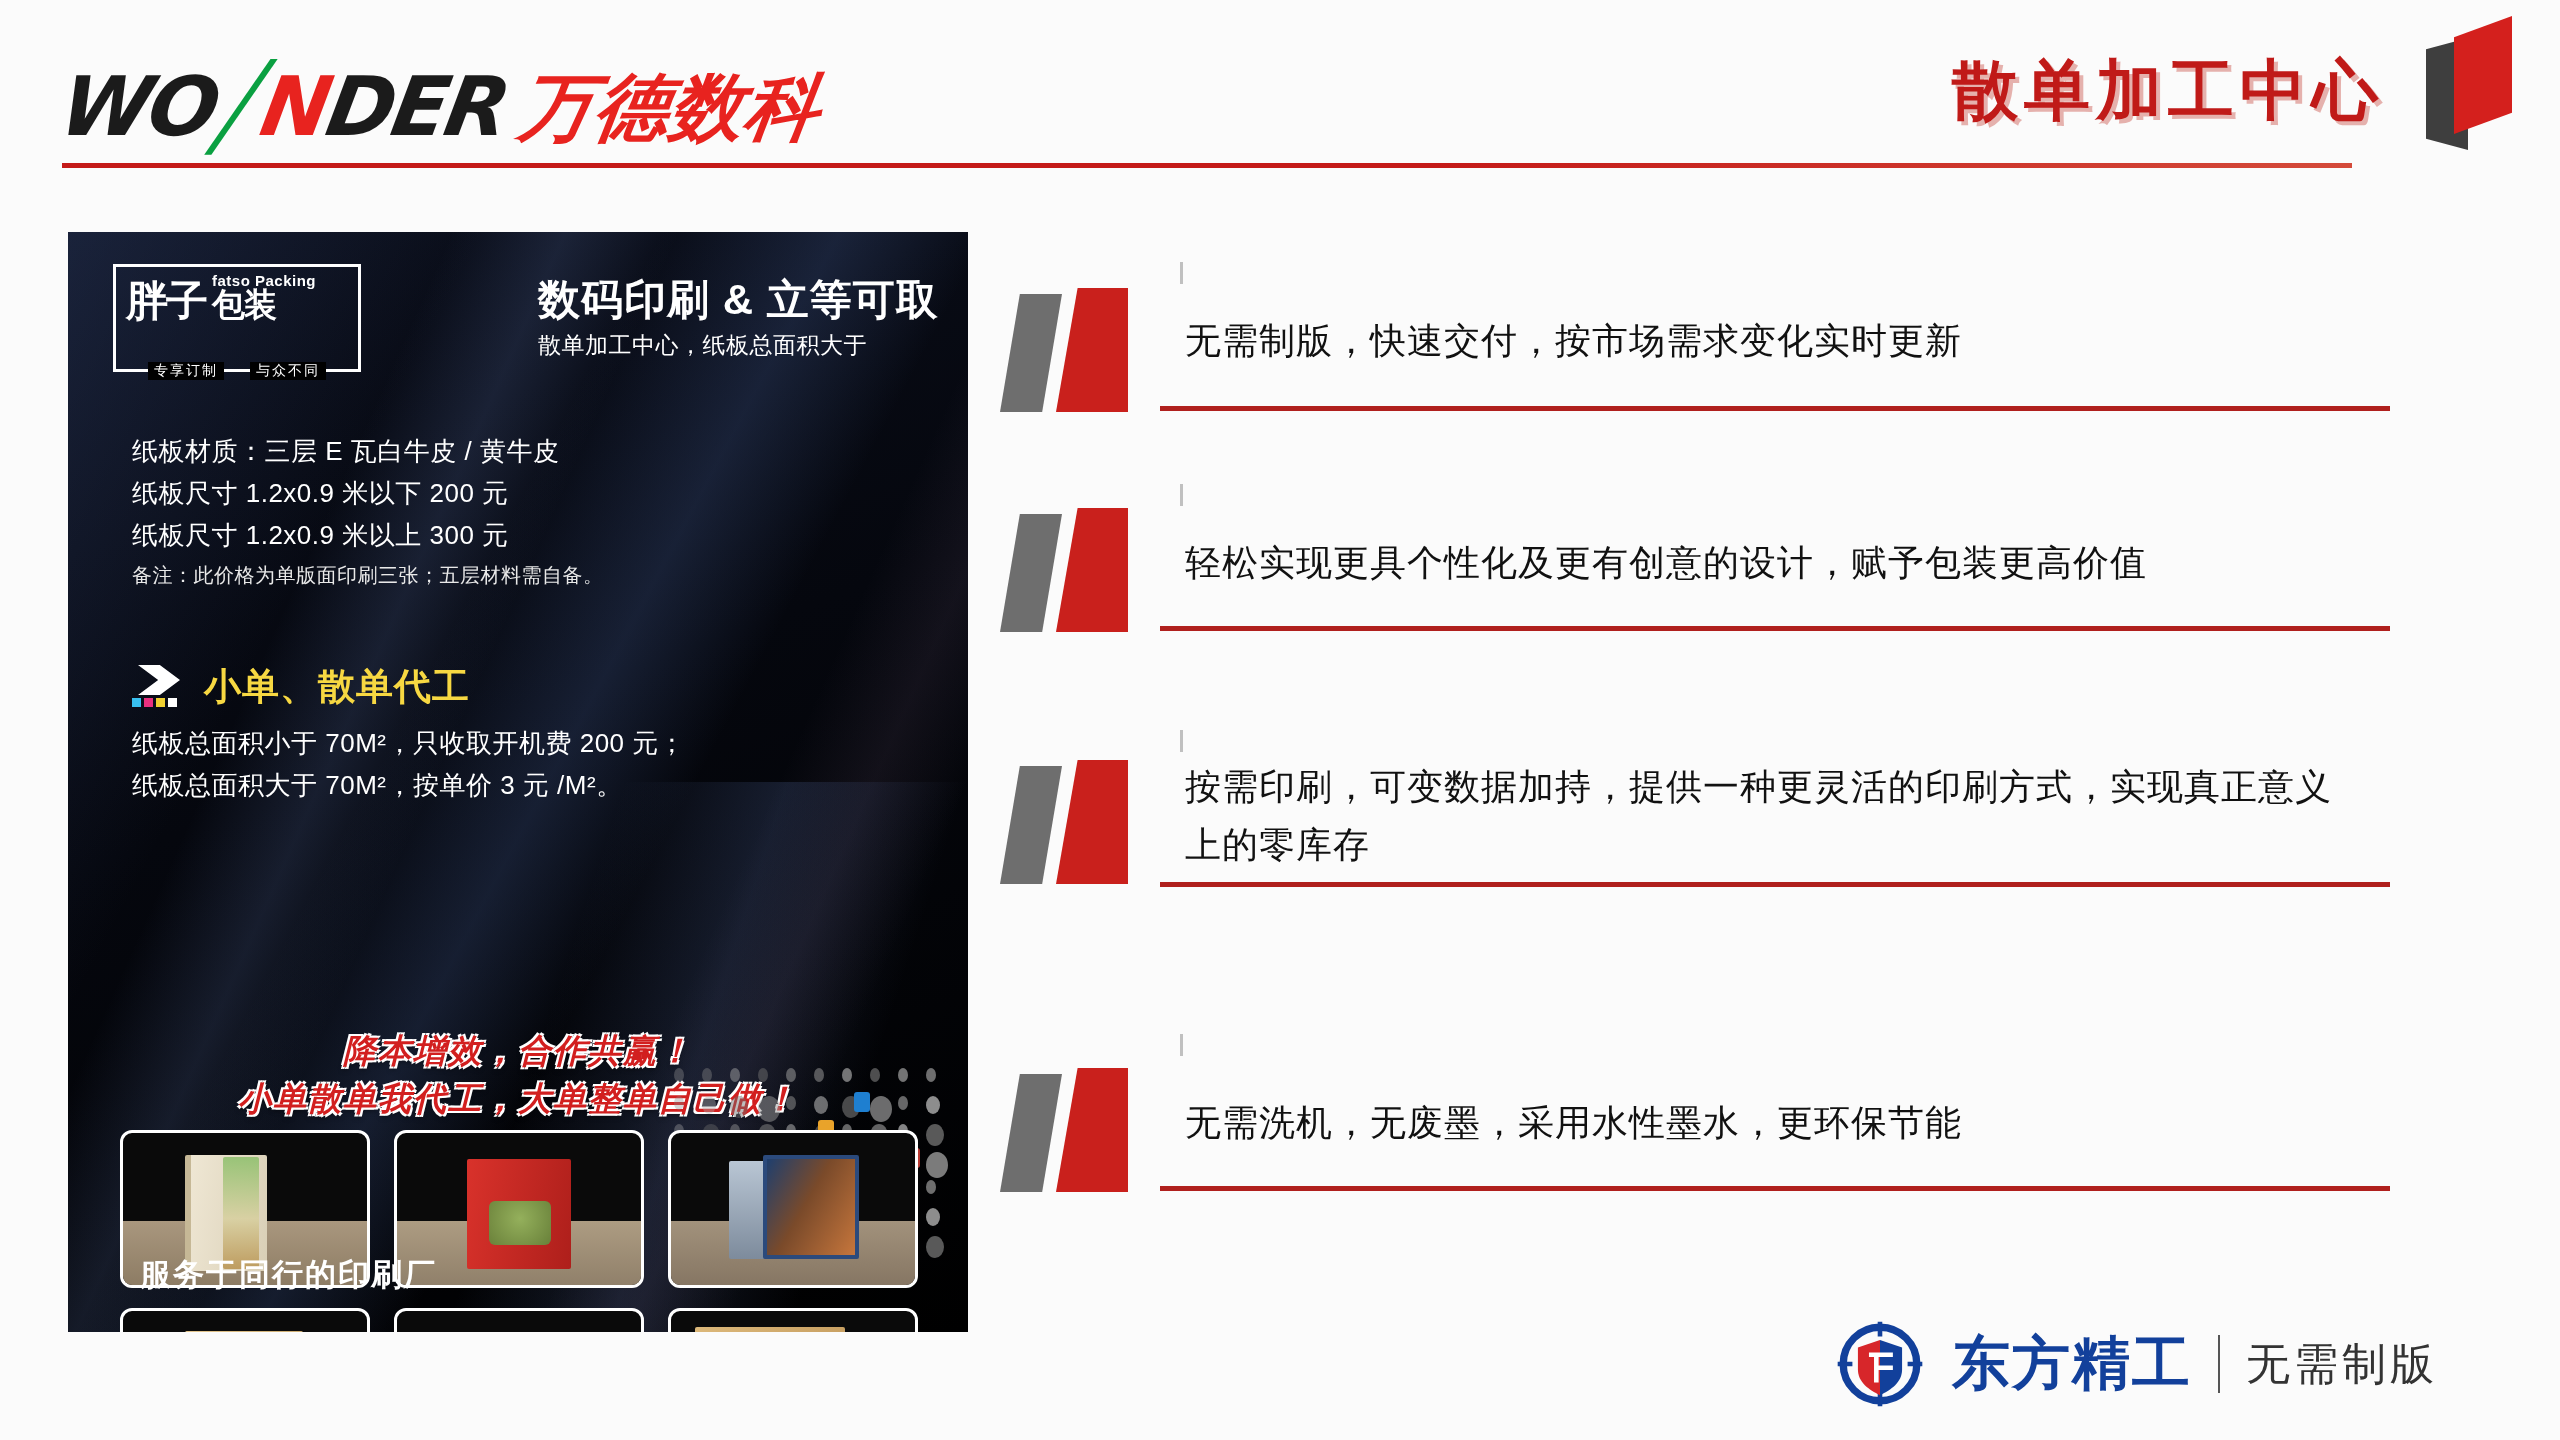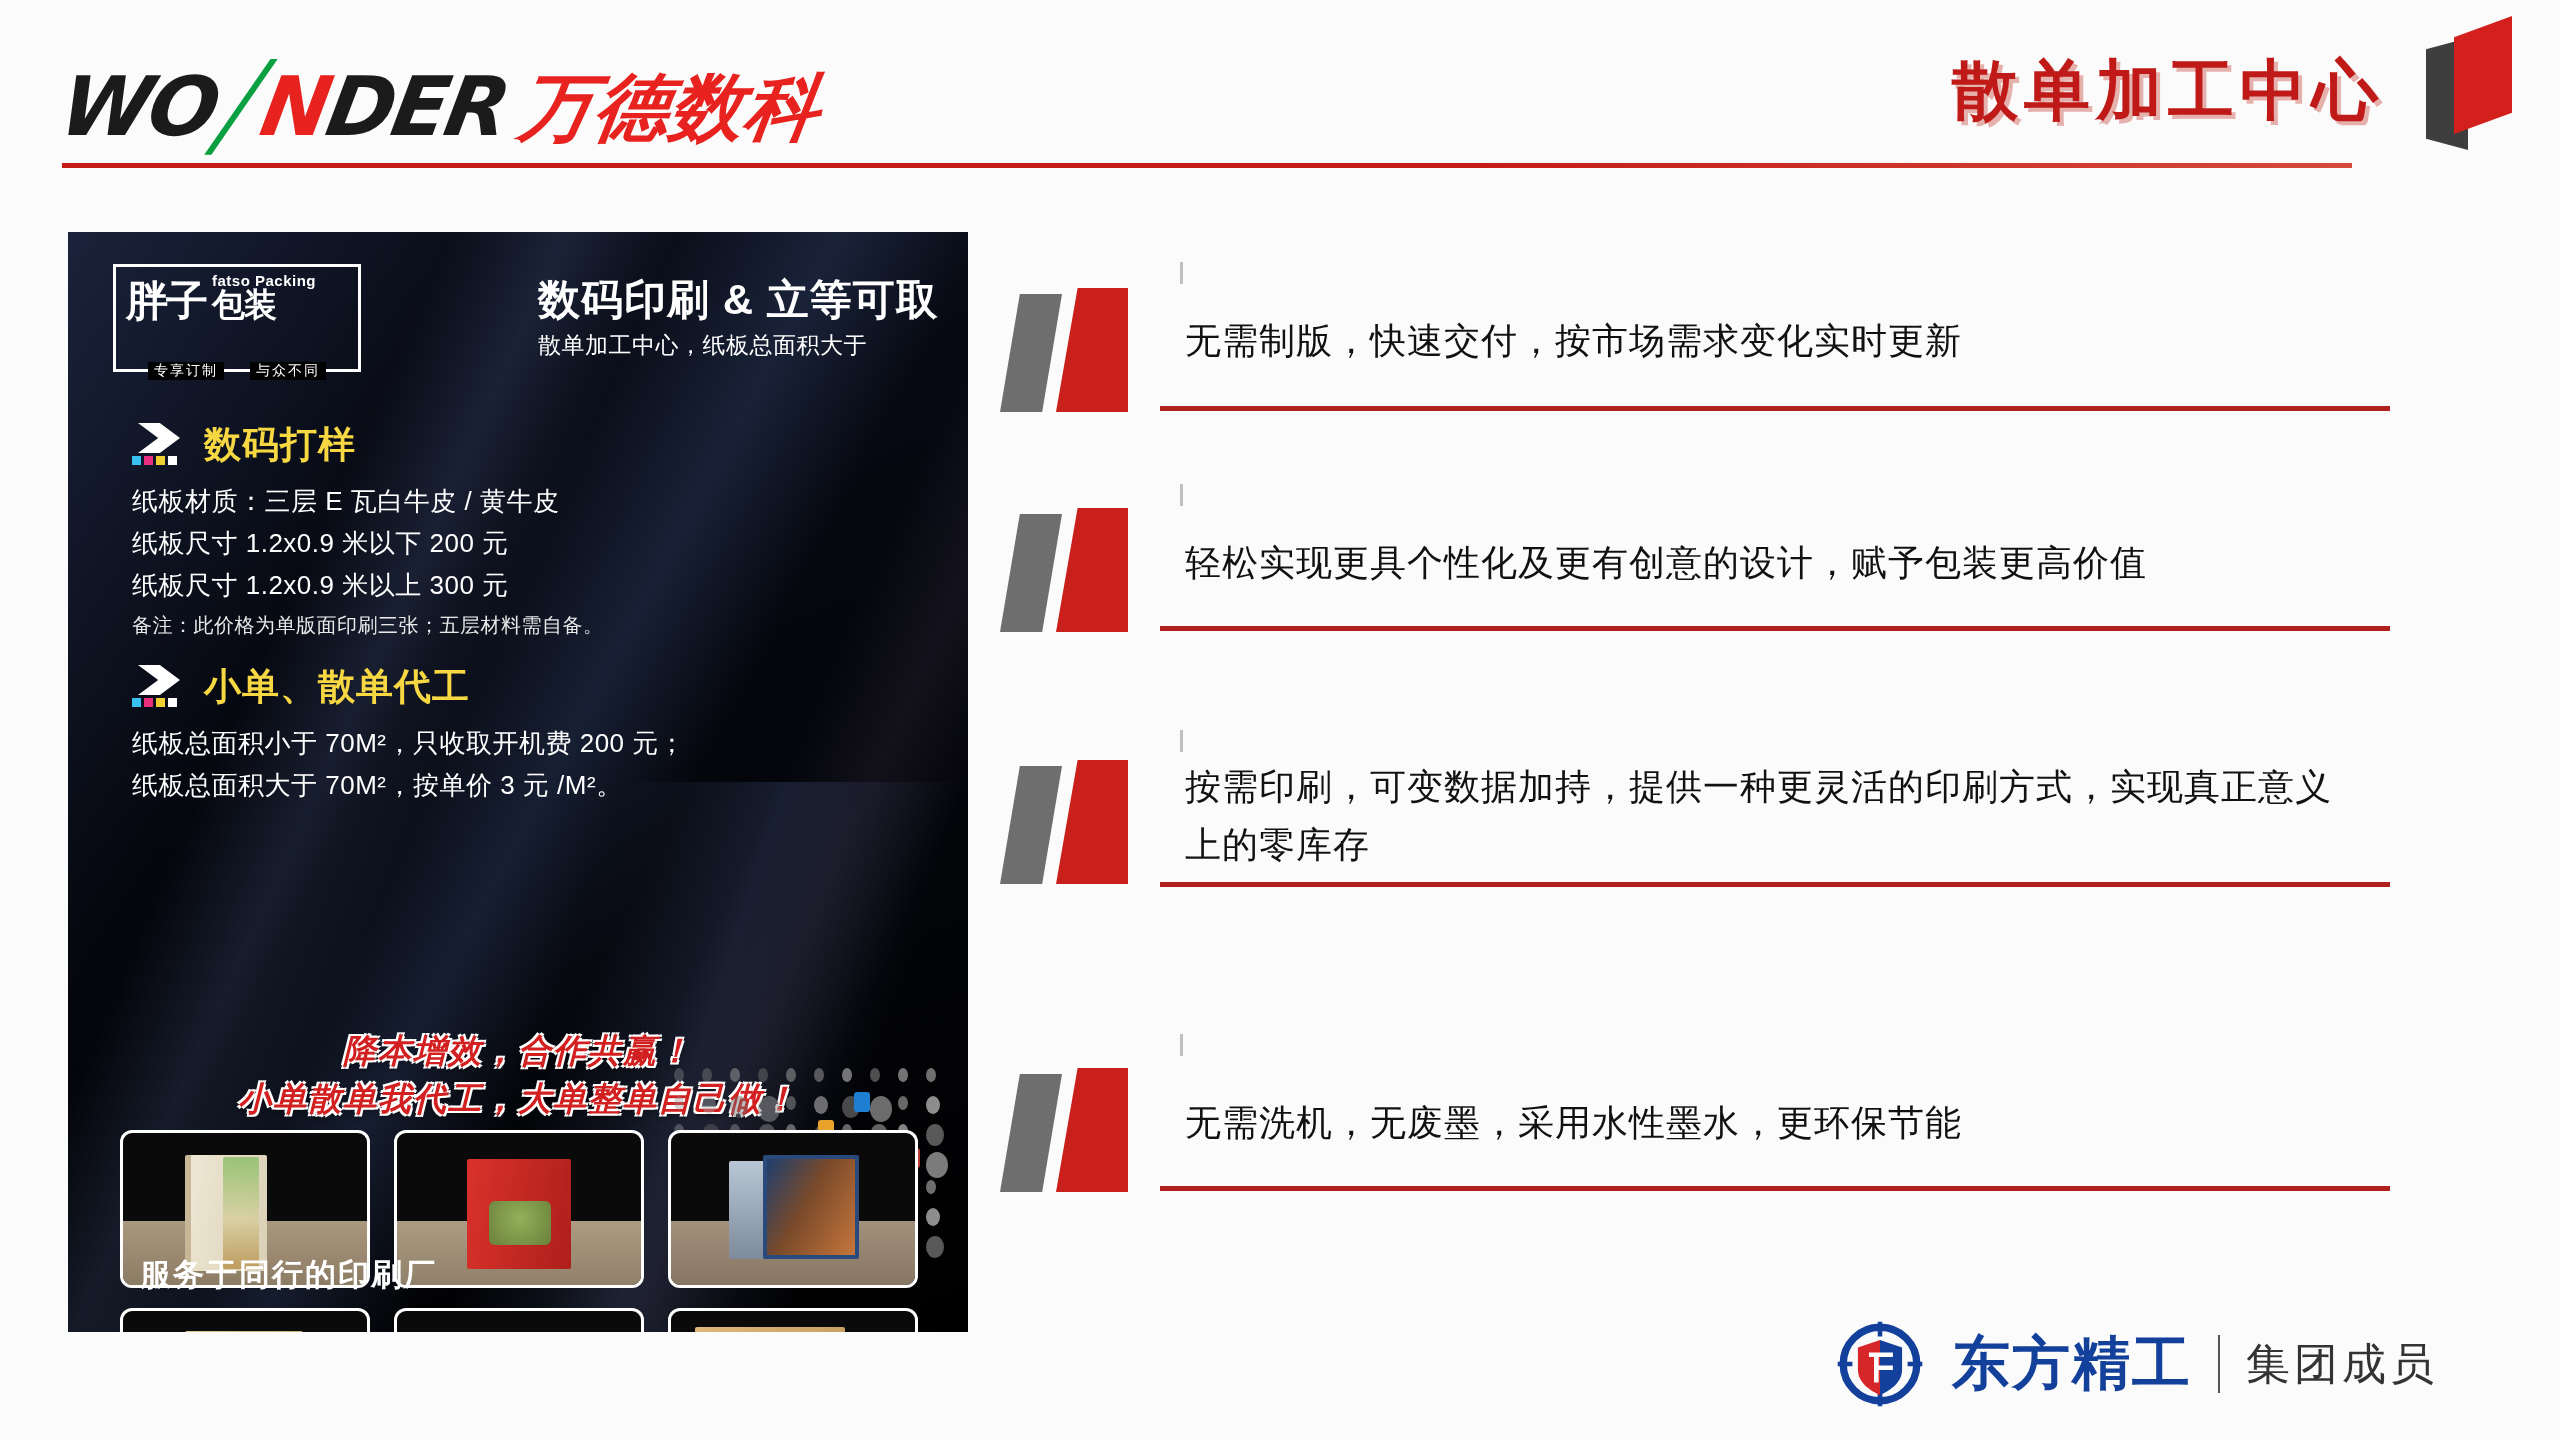--- a/index.html
+++ b/index.html
@@ -204,30 +204,20 @@
         <span>与众不同</span>
       </div>
     </div>
 
     <div class="poster-head">
       <div class="h1">数码印刷 &amp; 立等可取</div>
       <div class="h2">散单加工中心，纸板总面积大于</div>
     </div>
 
     <div class="sec" style="top:188px;">
-      <div class="sec-title">
-        <span class="chev">
-          <span class="c1"></span>
-          <span class="d d1"></span>
-          <span class="d d2"></span>
-          <span class="d d3"></span>
-          <span class="d d4"></span>
-        </span>
-        <span>数码打样</span>
-      </div>
       <div class="sec-lines">
         <div>纸板材质：三层 E 瓦白牛皮 / 黄牛皮</div>
         <div>纸板尺寸 1.2x0.9 米以下 200 元</div>
         <div>纸板尺寸 1.2x0.9 米以上 300 元</div>
         <div class="sec-note">备注：此价格为单版面印刷三张；五层材料需自备。</div>
       </div>
     </div>
 
     <div class="sec" style="top:430px;">
       <div class="sec-title">
@@ -417,16 +407,16 @@
       <svg width="92" height="92" viewBox="0 0 100 100" aria-hidden="true">
         <circle cx="50" cy="50" r="40" fill="none" stroke="#12409b" stroke-width="8"></circle>
         <path d="M50 4 V20 M50 80 V96 M4 50 H20 M80 50 H96" stroke="#12409b" stroke-width="5"></path>
         <path d="M50 24 L74 32 V56 C74 70 62 78 50 84 Z" fill="#12409b"></path>
         <path d="M50 24 L26 32 V56 C26 70 38 78 50 84 Z" fill="#d7262a"></path>
         <path d="M38 40 H64 M46 40 V70 M46 54 H64" stroke="#ffffff" stroke-width="5" fill="none"></path>
       </svg>
     </span>
     <span class="dfjg-cn">东方精工</span>
     <span class="vbar"></span>
-    <span class="member">集团成员</span>
+    <span class="member">无需制版</span>
   </div>
 
 </div>
 
 </body></html>

